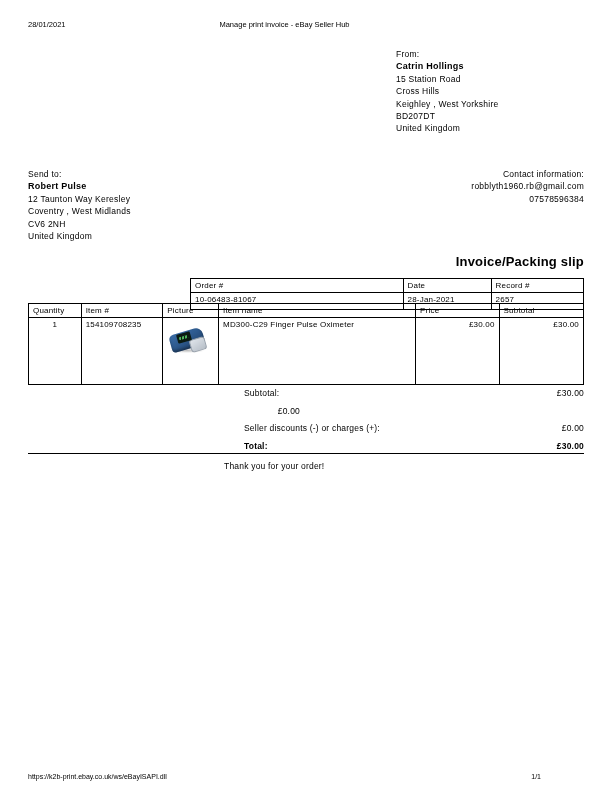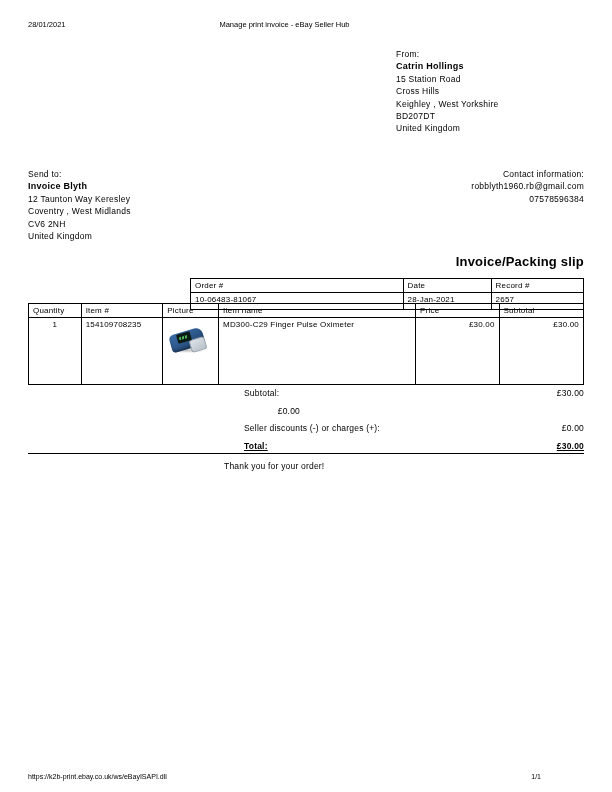--- a/index.html
+++ b/index.html
@@ -217,21 +217,21 @@
   }
   .totals .row .lbl {
     text-align: right;
     padding-right: 14px;
   }
   .totals .row .val {
     width: 56px;
     text-align: right;
   }
   .totals .row.grand .lbl,
-  .totals .row.grand .val { font-weight: bold; text-decoration: underline; }
+  .totals .row.grand .val { font-weight: bold; }
 
   .rule {
     position: absolute;
     left: 0;
     top: 413px;
     width: 556px;
     border-top: 1px solid #000;
   }
 
   .thanks {
@@ -260,21 +260,21 @@
       <div class="name">Catrin Hollings</div>
       <div>15 Station Road</div>
       <div>Cross  Hills</div>
       <div>Keighley ,  West Yorkshire</div>
       <div>BD207DT</div>
       <div>United Kingdom</div>
     </div>
 
     <div class="send-to">
       <div class="label">Send to:</div>
-      <div class="name">Invoice Blyth</div>
+      <div class="name">Robert Pulse</div>
       <div>12 Taunton Way Keresley</div>
       <div>Coventry ,  West Midlands</div>
       <div>CV6 2NH</div>
       <div>United Kingdom</div>
     </div>
 
     <div class="contact">
       <div>Contact information:</div>
       <div>robblyth1960.rb@gmail.com</div>
       <div>07578596384</div>

